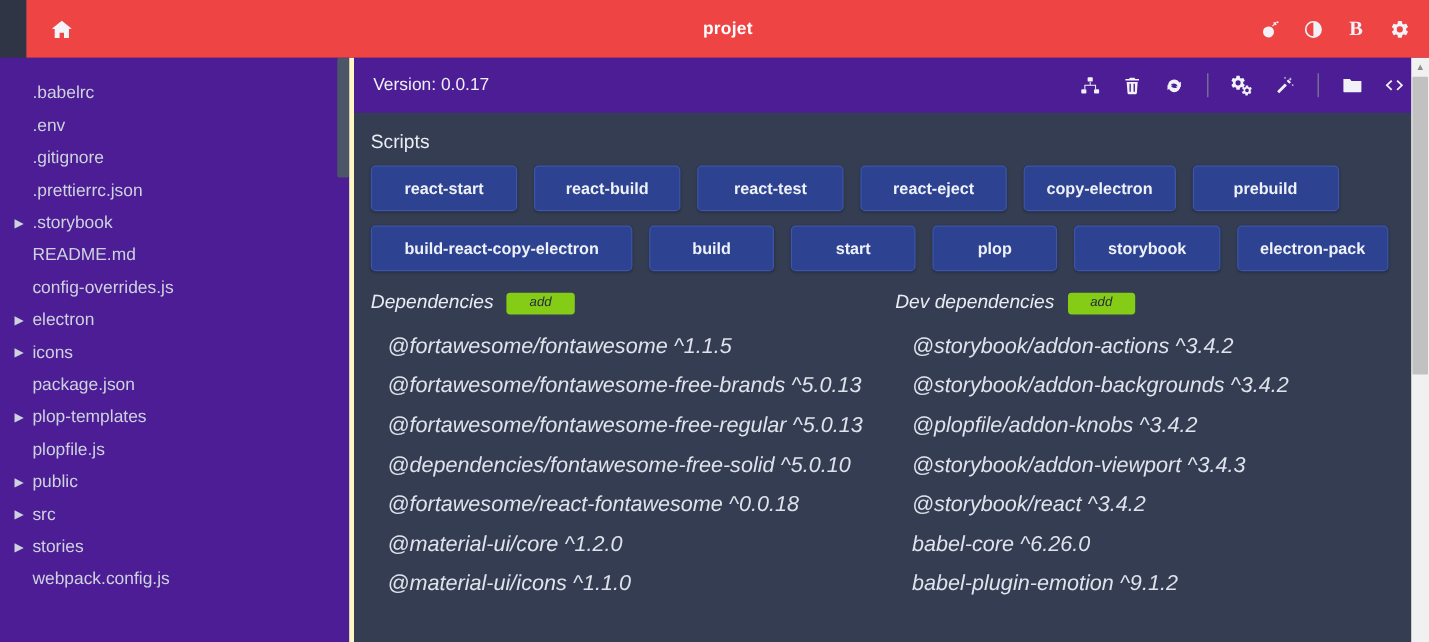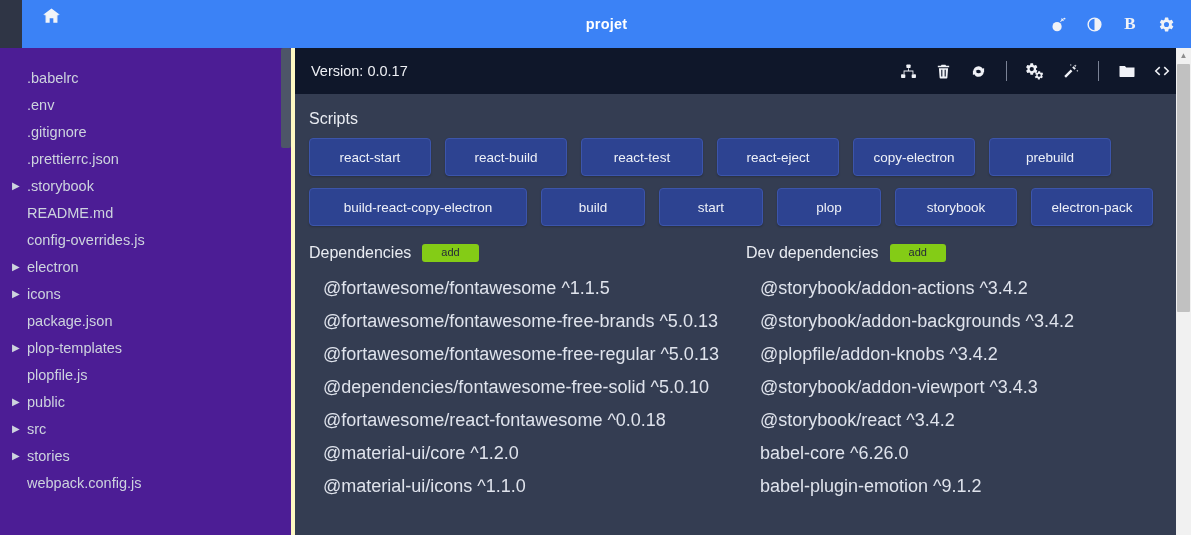--- a/index.html
+++ b/index.html
@@ -8,22 +8,22 @@
     width: 1191px; height: 535px;
     overflow: hidden;
     background: #2f3545;
     font-family: "Liberation Sans", sans-serif;
   }
   #app { position: relative; width: 1191px; height: 535px; display: flex; flex-direction: column; }
 
   
   .titlebar {
     height: 48px; flex: 0 0 48px;
-    background: #3b82f6;
-    display: flex; 
+    background: #ef4444;
+    display: flex; align-items: center;
     padding: 0 14px;
     position: relative;
     z-index: 5;
     margin-left: 22px;
   }
   .titlebar .home-btn {
     width: 30px; height: 30px;
     display: flex; align-items: center; justify-content: center;
     color: #f2f4f8;
   }
@@ -79,21 +79,21 @@
   
   .main {
     flex: 1 1 auto;
     min-width: 0;
     display: flex; flex-direction: column;
     background: #343d52;
     position: relative;
   }
   .verbar {
     height: 46px; flex: 0 0 46px;
-    background: #0f172a;
+    background: #4c1d95;
     display: flex; align-items: center;
     padding: 0 18px 0 16px;
     color: #eef0f5;
     font-size: 14.5px;
   }
   .verbar .actions {
     margin-left: auto;
     display: flex; align-items: center; gap: 13px;
   }
   .act-icon {
@@ -133,26 +133,27 @@
     border: 1px solid #3c55ab;
     border-radius: 4px;
     color: #eef1f8;
     font-size: 13.5px;
     height: 38px;
     min-width: 104px;
     padding: 16px 18px;
     display: flex; align-items: center; justify-content: center;
     box-shadow: 0 1px 2px rgba(0,0,0,.22);
     white-space: nowrap;
+    font-weight: bold;
   }
   .script-btn.w-wide { min-width: 218px; }
   .script-btn.w-med  { min-width: 122px; }
 
   .deps-cols { display: flex; gap: 0; }
-  .deps-col { width: 437px; flex: 0 0 437px; }
+  .deps-col { width: 437px; flex: 0 0 437px; font-style: italic; }
   .deps-col.right { flex: 1 1 auto; width: auto; }
   .dep-item {
     color: #dfe3ec;
     font-size: 18px;
     padding: 6px 0 6px 14px;
     white-space: nowrap;
   }
 
   
   .vscroll-main {

